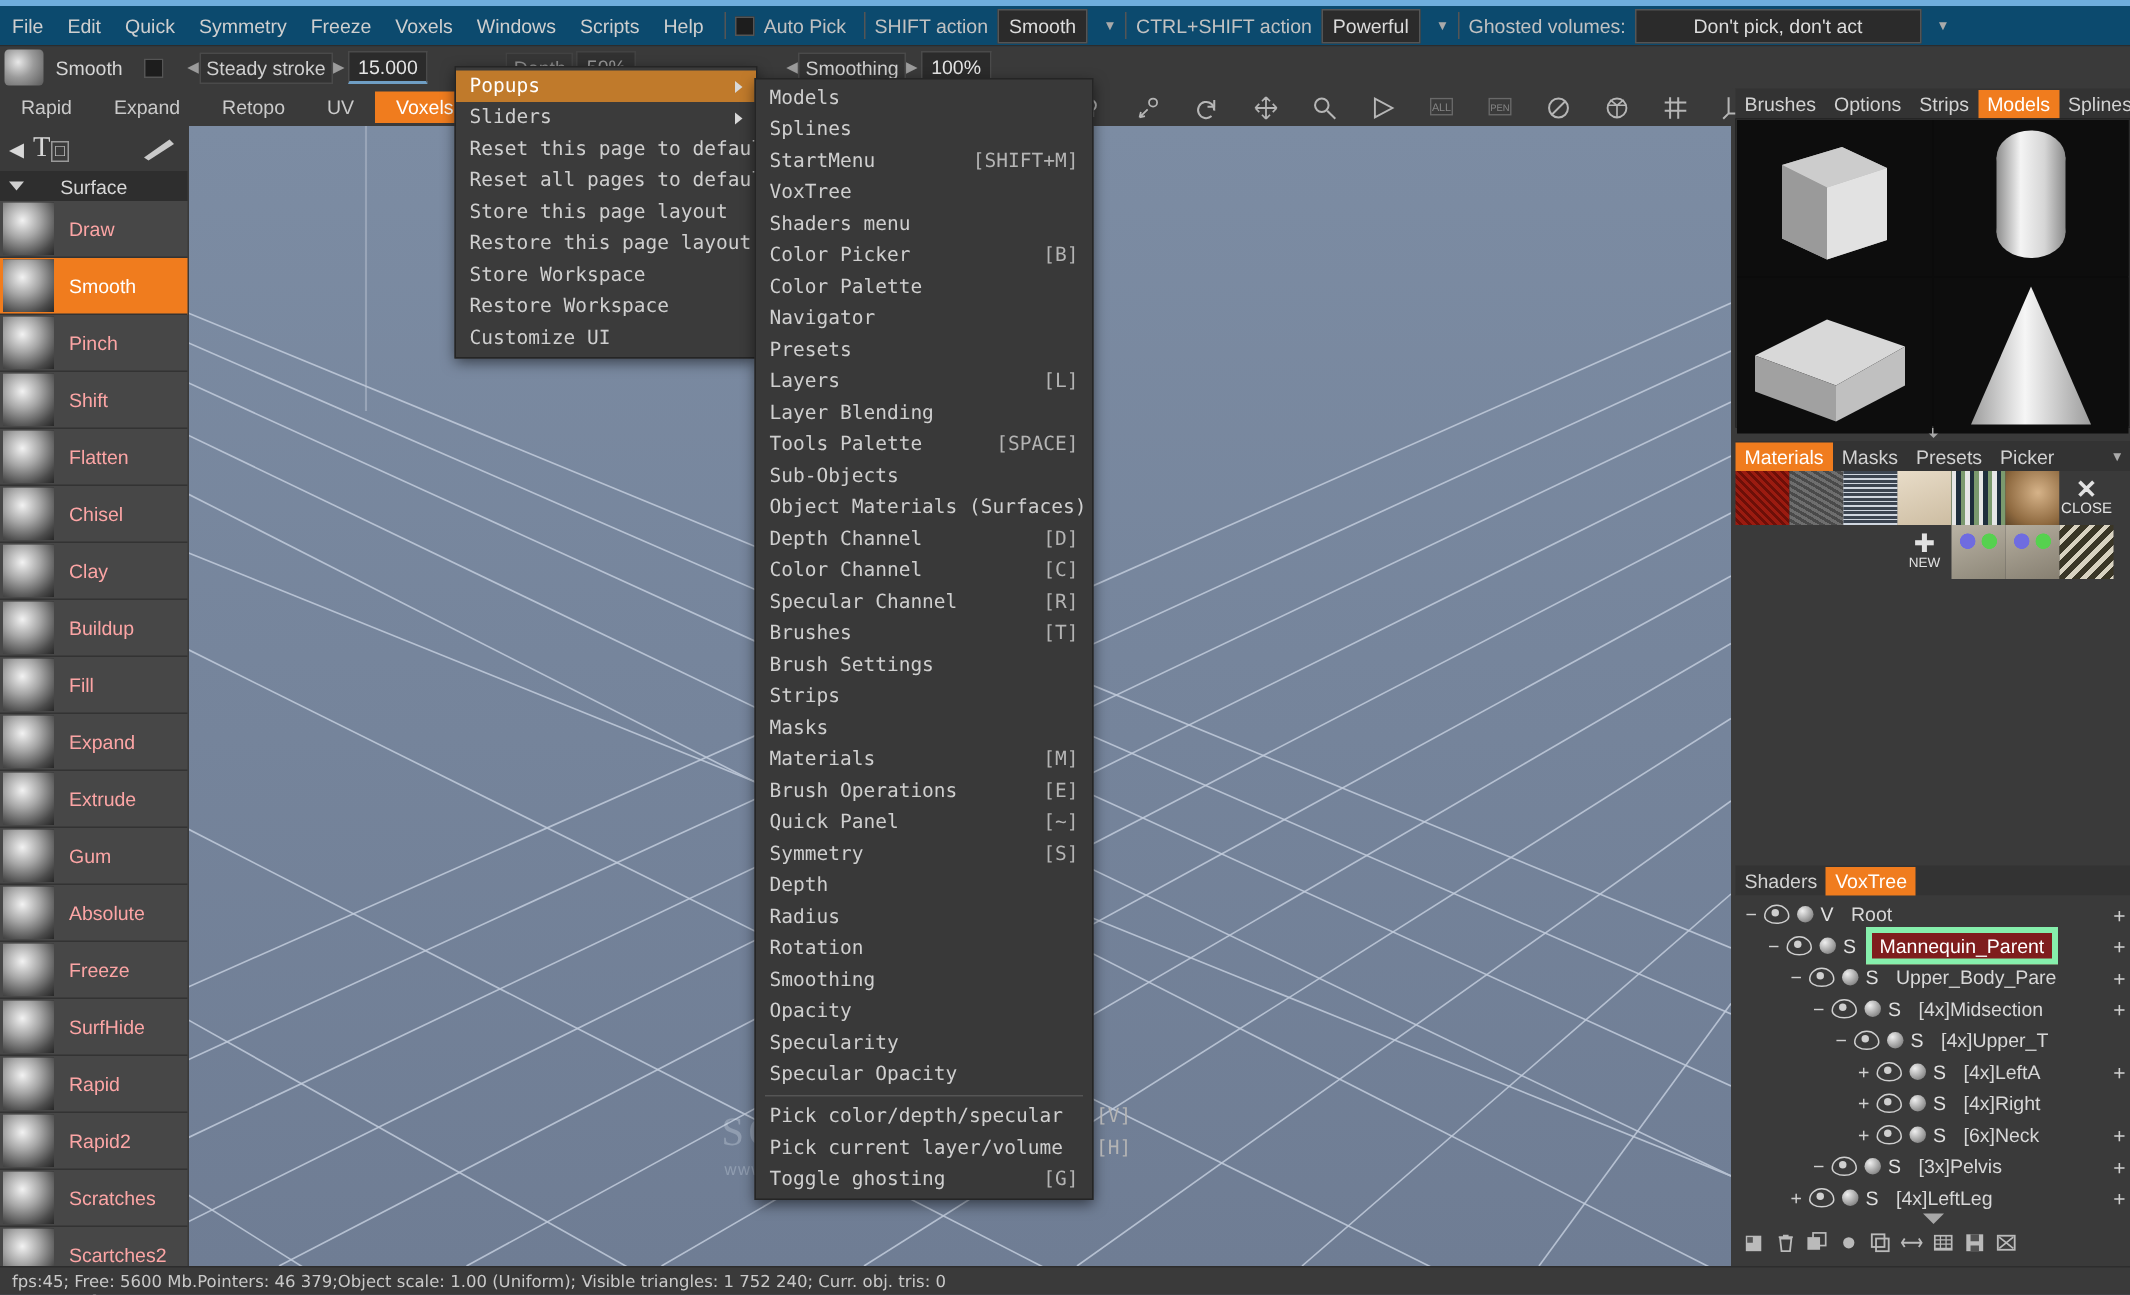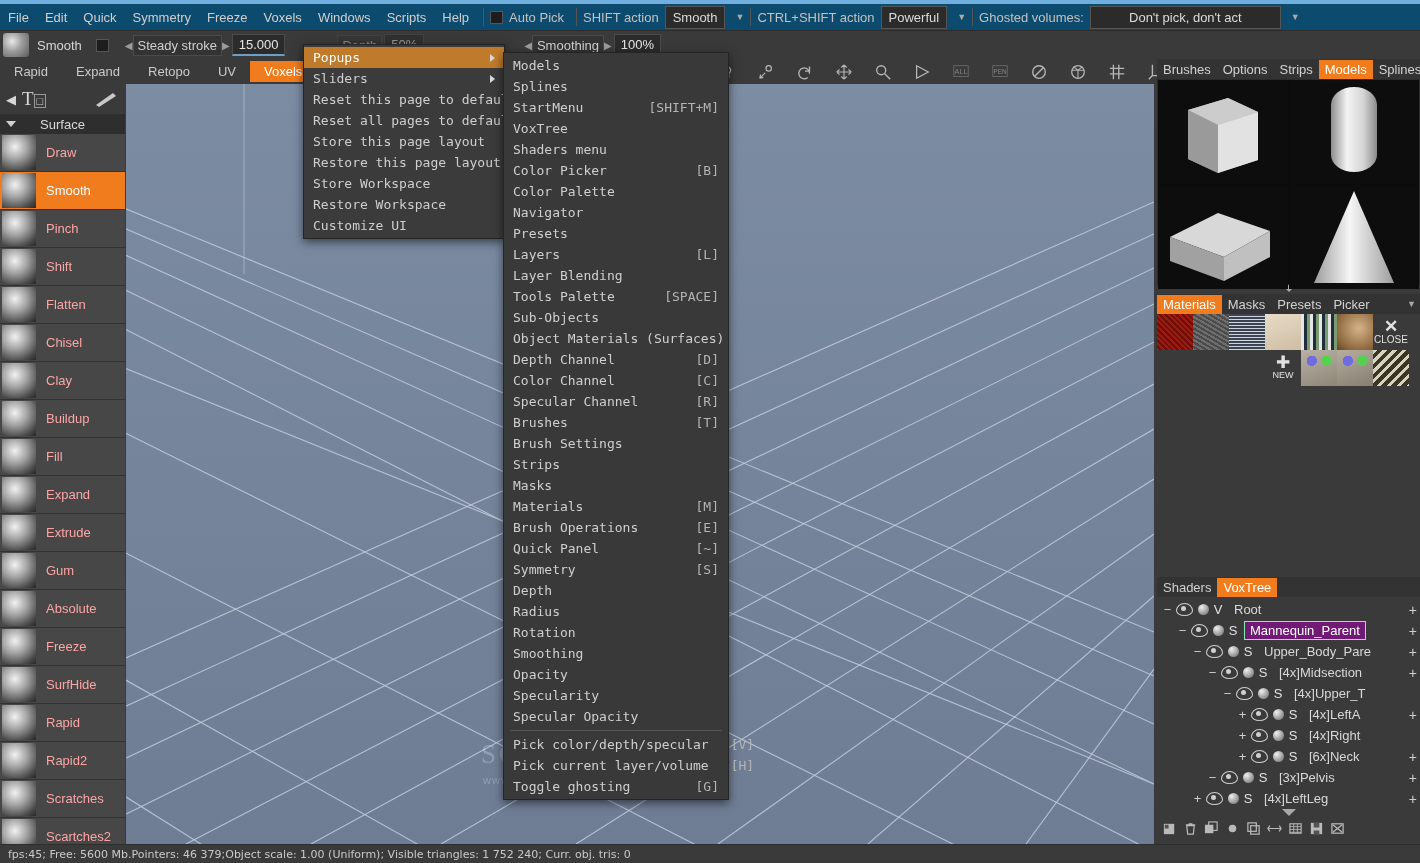--- a/index.html
+++ b/index.html
@@ -239,21 +239,21 @@
   .veye::after {
     content:''; position: absolute; left: 4px; top: 2px;
     width: 5px; height: 5px; border-radius: 50%; background: #cfcfcf;
   }
   .vdot {
     width: 11px; height: 11px; border-radius: 50%; margin: 0 3px;
     background: radial-gradient(circle at 33% 30%, #efefef, #8e8e8e 70%, #5a5a5a);
   }
   .vtype { width: 12px; color: #e0e0e0; font-size: 13px; text-align: center; }
   .vname { margin-left: 5px; padding: 1px 5px; white-space: nowrap; }
-  .vname.sel { background: #701a75; color: #fff; border: 1px solid #86efac; }
+  .vname.sel { background: #7f1d1d; color: #fff; border: 4px solid #86efac; }
   .vplus {
     position: absolute; right: 3px; color: #cfcfcf; font-size: 14px;
   }
   .vox-tools {
     height: 24px; display: flex; align-items: center; gap: 6px;
     padding-left: 5px; background: #3a3a3a;
   }
   .vtool { width: 15px; height: 15px; opacity: .9; }
 
   

